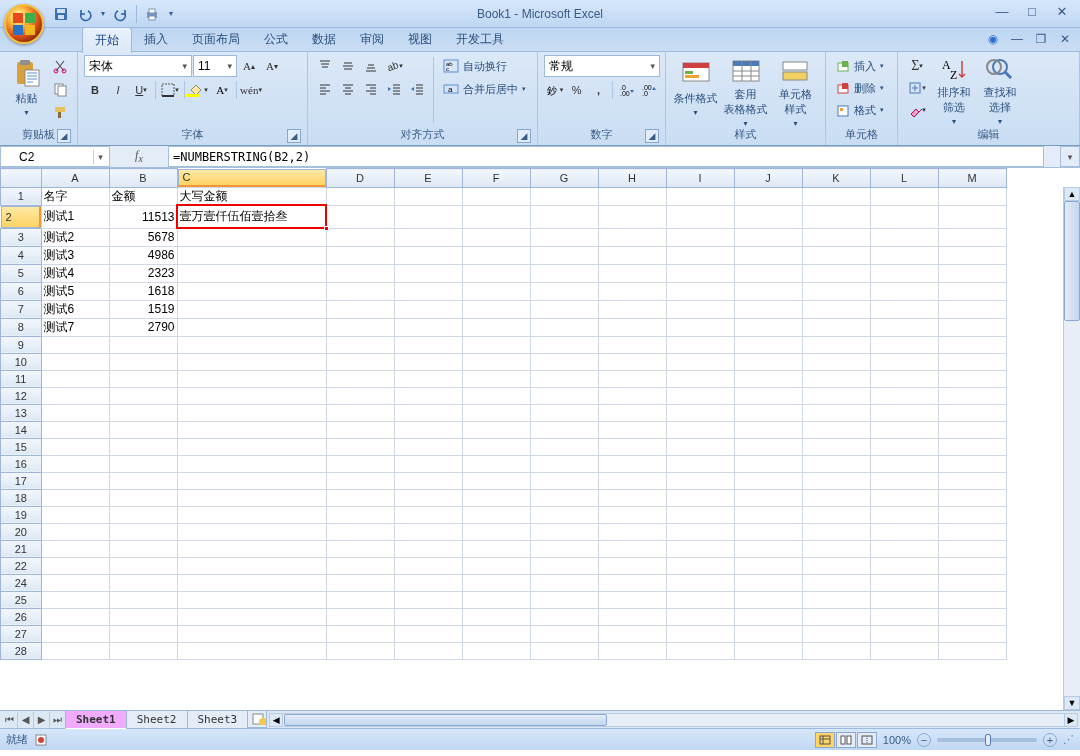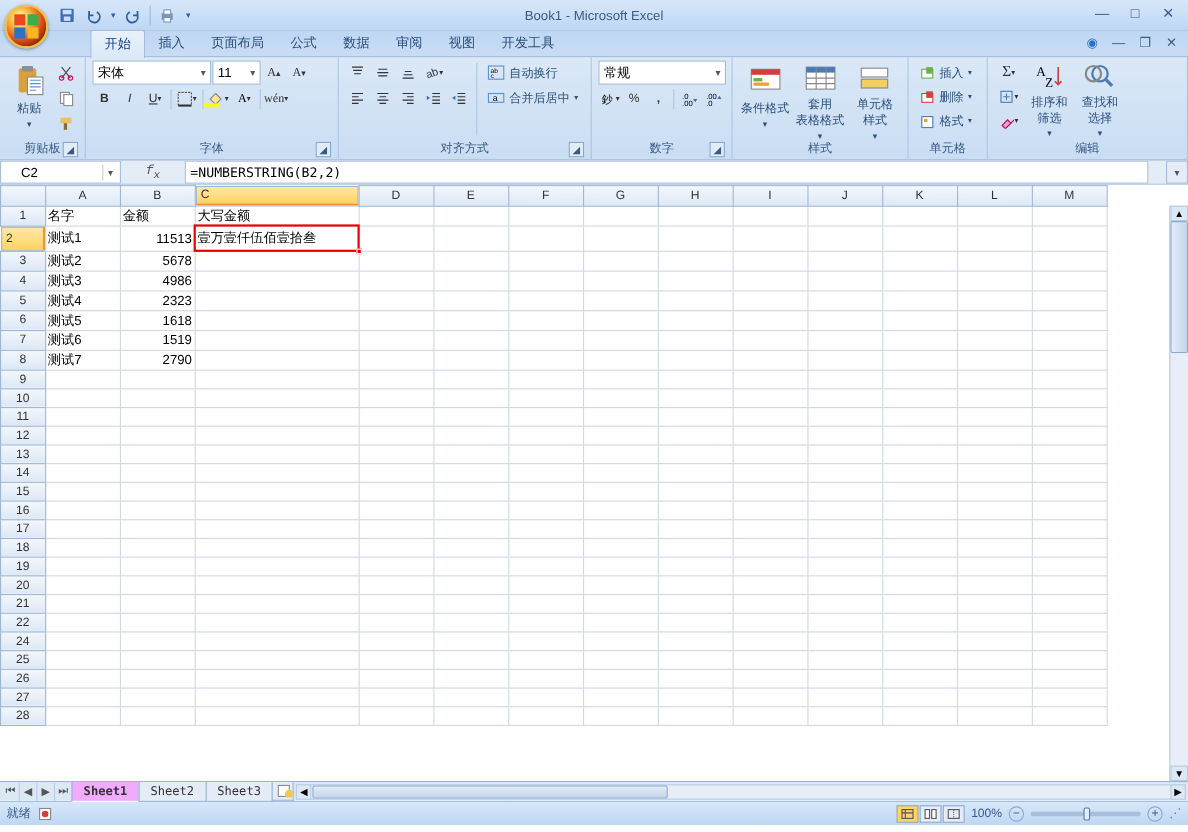--- a/index.html
+++ b/index.html
@@ -510,21 +510,21 @@
     <div class="group-label"><span>编辑</span></div>
   </div>
 </div>
 
 <div class="formrow">
   <div class="namebox">
       <span>C2</span>
       <div class="dd">▾</div>
     </div>
   <div class="fxbtns">
-    <span style="color:#555;font-style:italic;font-family:Liberation Mono, monospace;">f<sub>x</sub></span>
+    <span style="color:#555;font-style:italic;font-family:Liberation Serif, serif;">f<sub>x</sub></span>
   </div>
   <div class="formulabar">
       <span>=NUMBERSTRING(B2,2)</span>
     </div>
   <div class="expand">▾</div>
 </div>
 
 <div class="sheetarea">
   <div style="overflow:hidden;position:absolute;left:0;top:0;right:17px;bottom:18px;">
     <table class="grid" id="grid">

